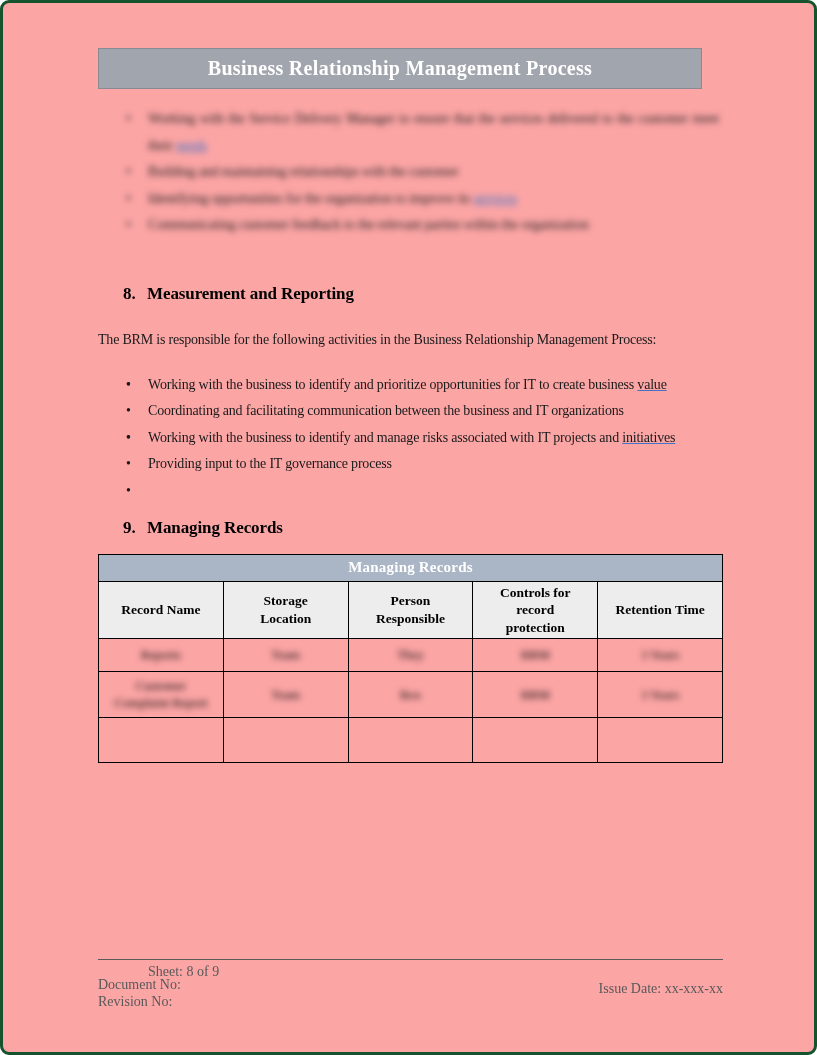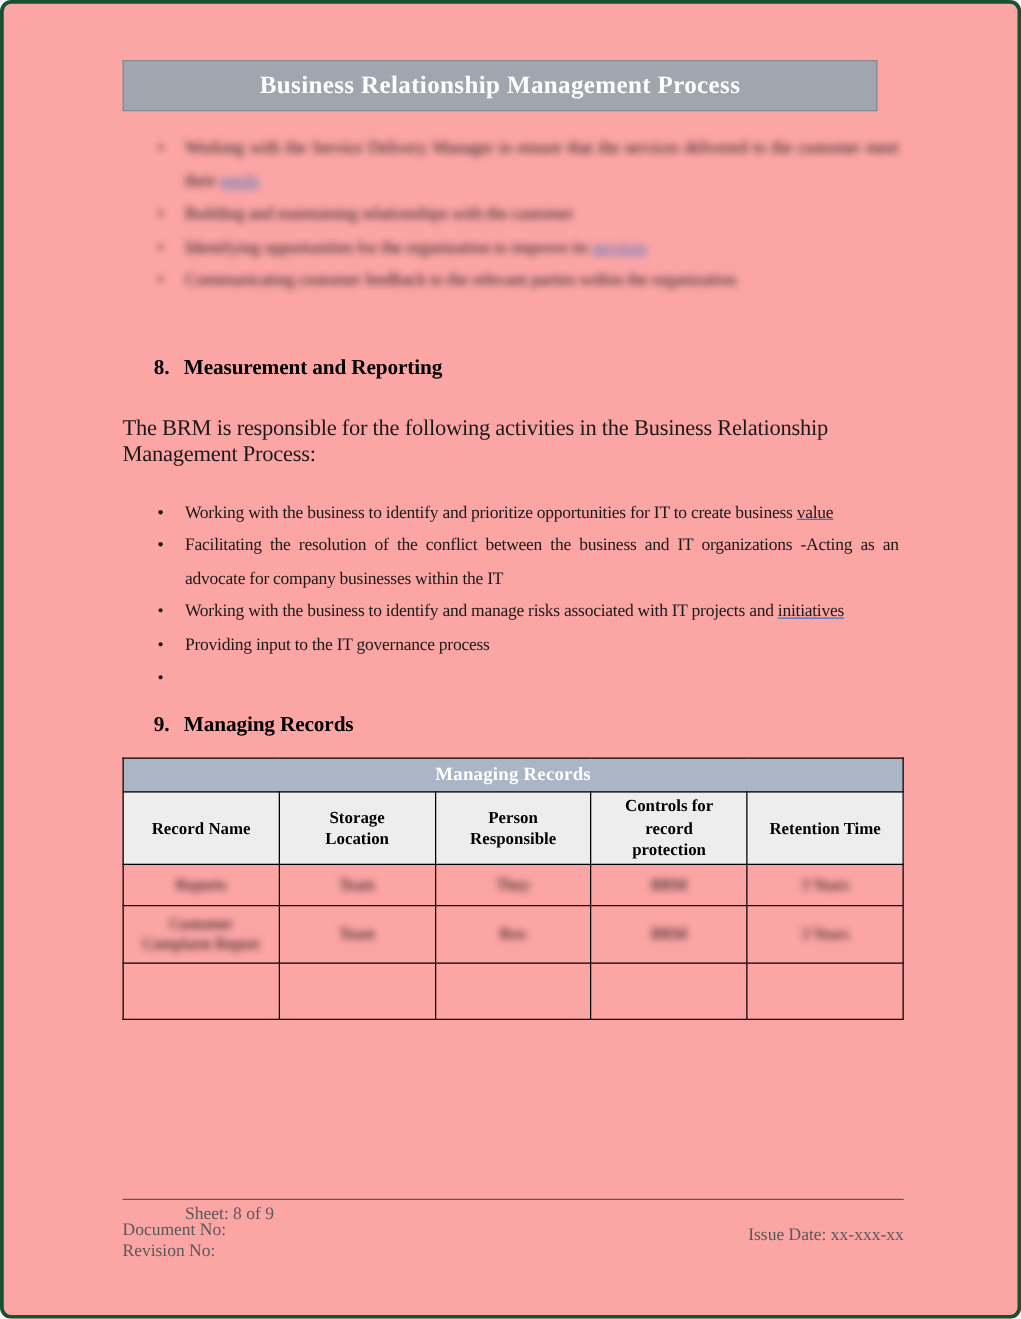--- a/index.html
+++ b/index.html
@@ -61,21 +61,21 @@
     display:flex;
     font-weight:bold; font-size:17px; color:#000;
     letter-spacing:-0.1px;
   }
   .section-heading .num { width:24px; margin-left:25px; }
   #section-8 { margin-top:45px; }
   #section-9 { margin-top:40px; }
 
   .paragraph {
     margin-top:28px;
-    font-size:18px; letter-spacing:-0.2px; color:#1a1a1a;
+    font-size:14px; letter-spacing:-0.2px; color:#1a1a1a;
   }
   #main-bullets { margin-top:24px; }
 
   
   table.records {
     margin-top:16px;
     width:625px;
     border-collapse:collapse;
     table-layout:fixed;
   }
@@ -139,22 +139,22 @@
     <div class="section-heading" id="section-8">
       <span class="num">8.</span>
       <span class="txt">Measurement and Reporting</span>
     </div>
 
     <p class="paragraph">The BRM is responsible for the following activities in the Business Relationship Management Process:</p>
 
     <ul class="doc-list" id="main-bullets">
         <li><span class="marker">•</span></li>
         <li><span class="marker">•</span><span>Working with the business to identify and prioritize opportunities for IT to create business </span><a class="link-dark">value</a></li>
+        <li><span class="marker">•</span><span>Coordinating and facilitating communication between the business and IT organizations</span></li>
         <li><span class="marker">•</span></li>
-        <li><span class="marker">•</span><span>Facilitating the resolution of the conflict between the business and IT organizations -Acting as an advocate for company businesses within the IT</span></li>
         <li><span class="marker">•</span><span>Working with the business to identify and manage risks associated with IT projects and </span><a class="link-dark">initiatives</a></li>
         <li><span class="marker">•</span><span>Providing input to the IT governance process</span></li>
         <li><span class="marker">•</span></li>
       </ul>
 
     <div class="section-heading" id="section-9">
       <span class="num">9.</span>
       <span class="txt">Managing Records</span>
     </div>
 

